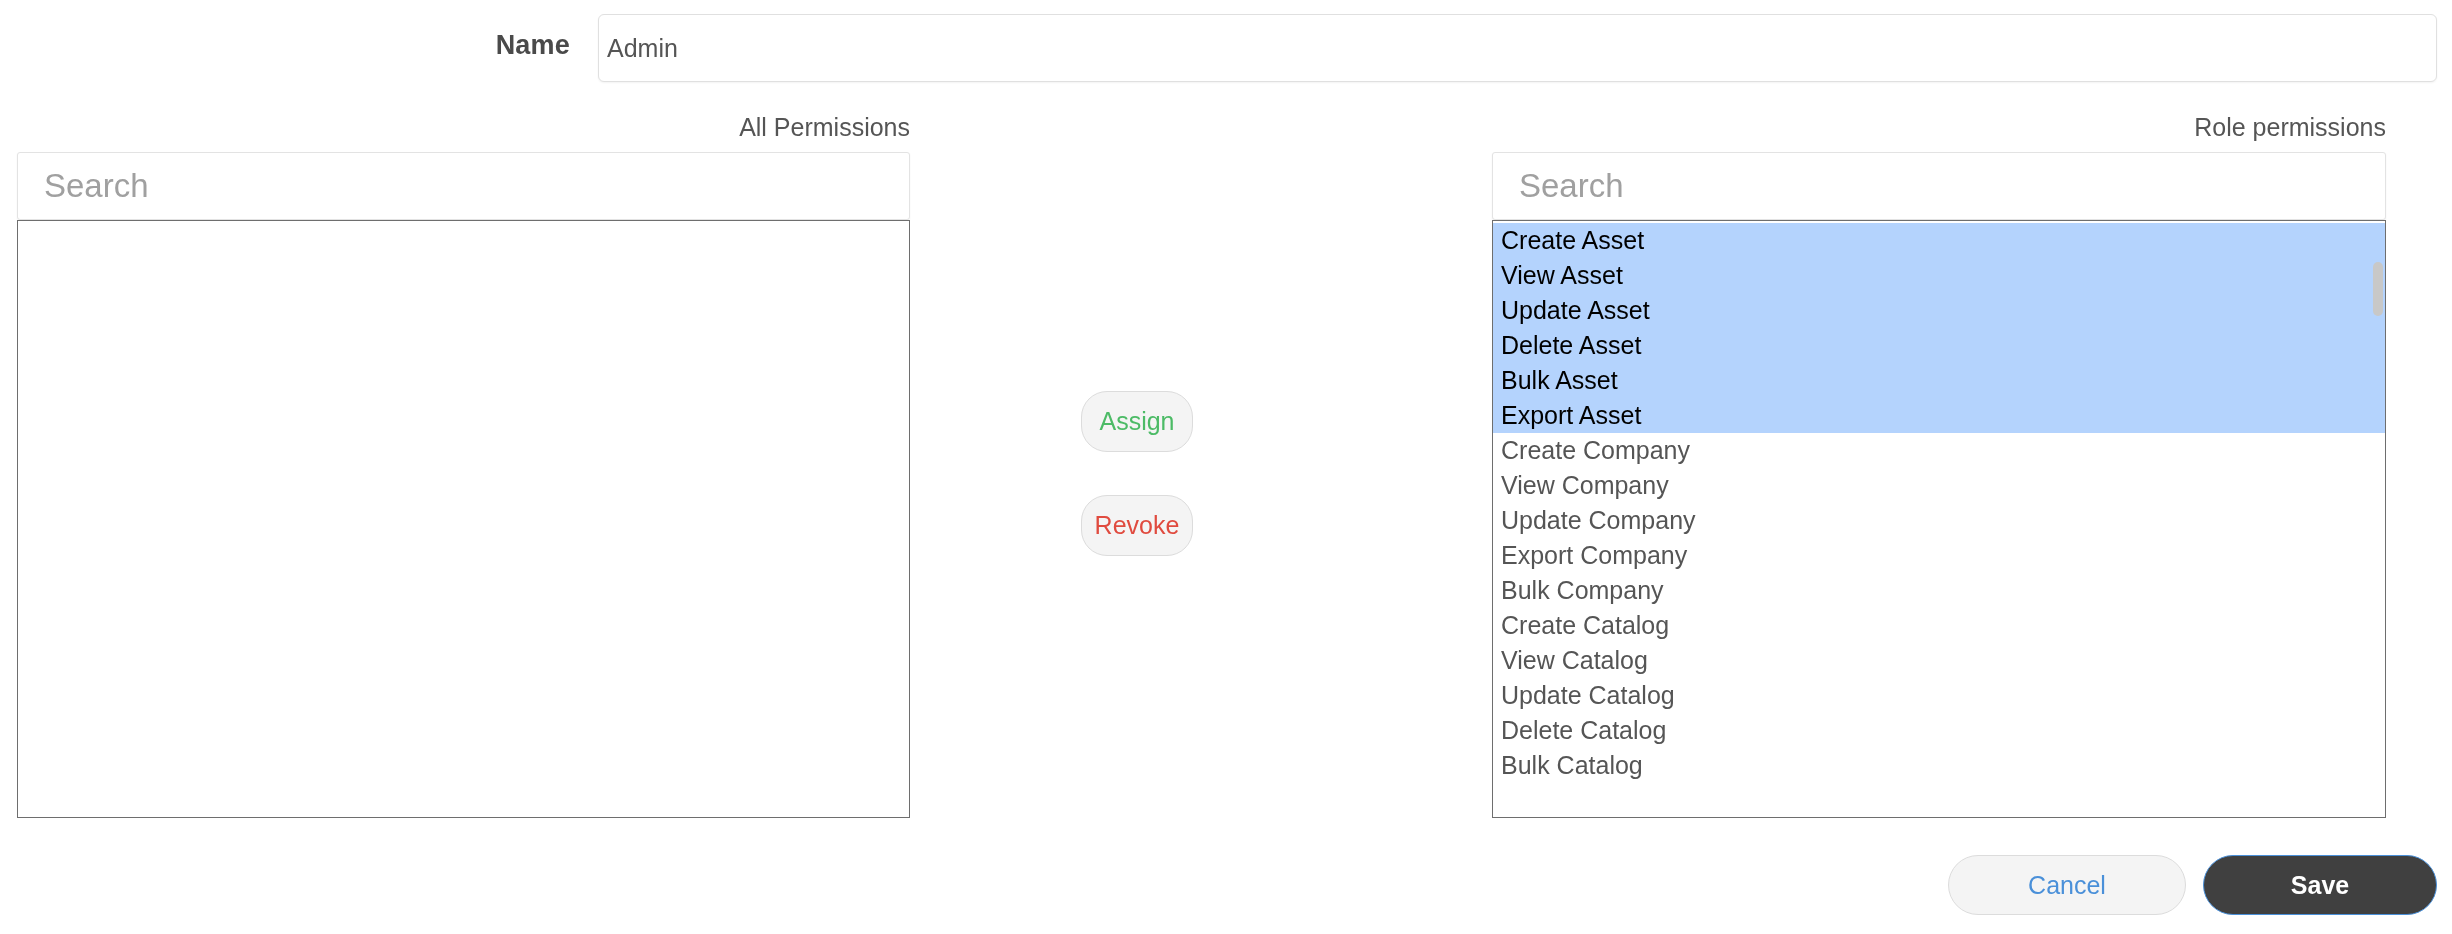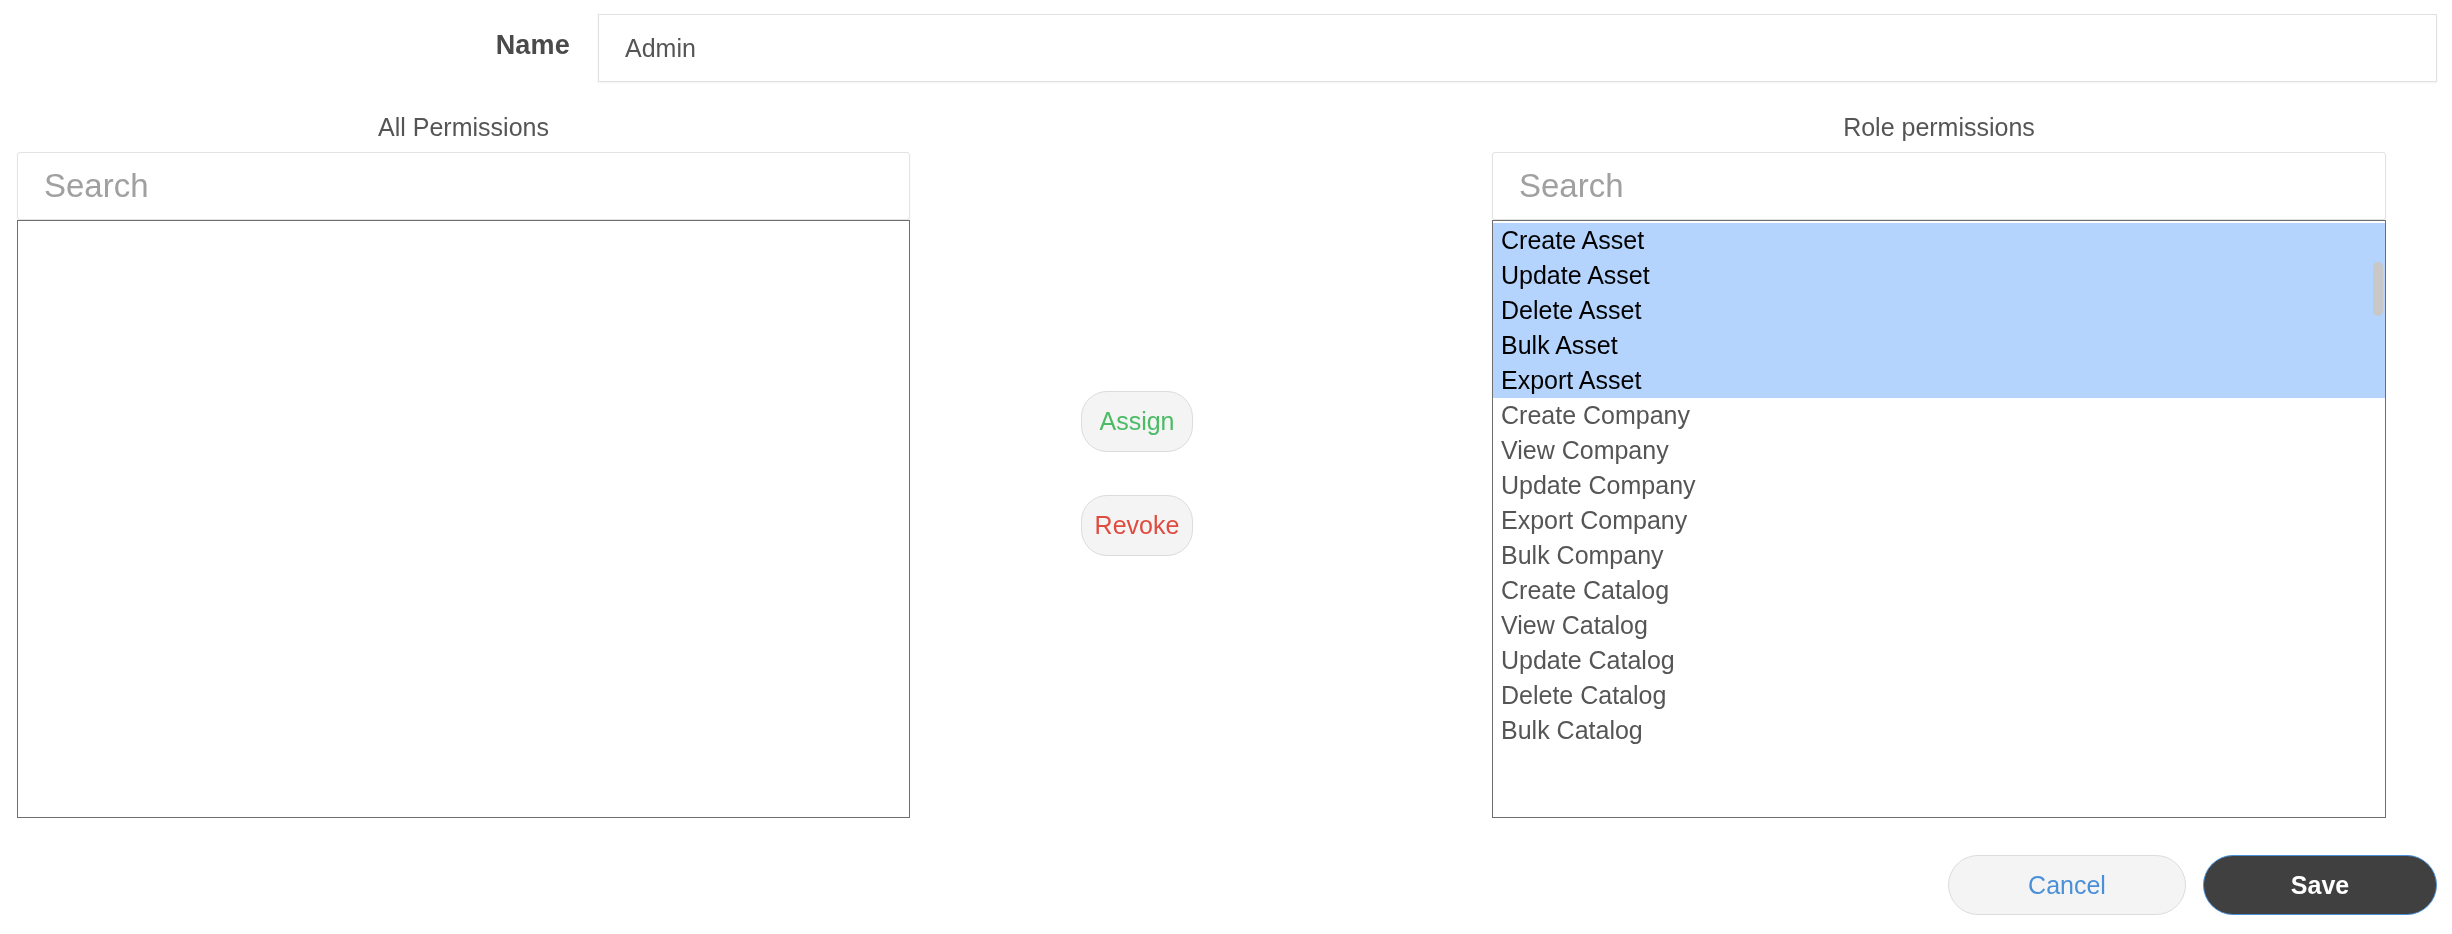--- a/index.html
+++ b/index.html
@@ -25,38 +25,38 @@
     font-size: 27px;
     font-weight: bold;
     color: #4a4a4a;
     letter-spacing: 0.2px;
   }
   .name-input {
     position: absolute;
     left: 598px; top: 14px;
     width: 1839px; height: 68px;
     border: 1px solid #e0e0e0;
-    border-radius: 0;
+    border-radius: 6px;
     background: #ffffff;
     box-shadow: 0 1px 2px rgba(0,0,0,0.05);
     font-family: "Liberation Sans", sans-serif;
     font-size: 25px;
     color: #555555;
-    padding: 0 26px;
+    padding: 0 8px;
     outline: none;
   }
   .name-input::placeholder { color: #9a9a9a; }
 
   
   .panel-title {
     position: absolute;
     top: 113px;
     font-size: 25px;
     color: #555555;
-    text-align: center;
+    text-align: right;
   }
   .panel-title.left  { left: 17px;   width: 893px; }
   .panel-title.right { left: 1492px; width: 894px; }
 
   
   .search-box {
     position: absolute;
     top: 152px;
     height: 68px;
     border: 1px solid #e3e3e3;
@@ -170,20 +170,21 @@
   <input class="search-box left" type="text" placeholder="Search" style="">
   <div class="listbox left"></div>
 
   <button class="mid-btn assign">Assign</button>
   <button class="mid-btn revoke">Revoke</button>
 
   <div class="panel-title right">Role permissions</div>
   <input class="search-box right" type="text" placeholder="Search" style="">
   <div class="listbox right">
       <div class="list-item selected">Create Asset</div>
+      <div class="list-item selected">View Asset</div>
       <div class="list-item selected">Update Asset</div>
       <div class="list-item selected">Delete Asset</div>
       <div class="list-item selected">Bulk Asset</div>
       <div class="list-item selected">Export Asset</div>
       <div class="list-item">Create Company</div>
       <div class="list-item">View Company</div>
       <div class="list-item">Update Company</div>
       <div class="list-item">Export Company</div>
       <div class="list-item">Bulk Company</div>
       <div class="list-item">Create Catalog</div>

